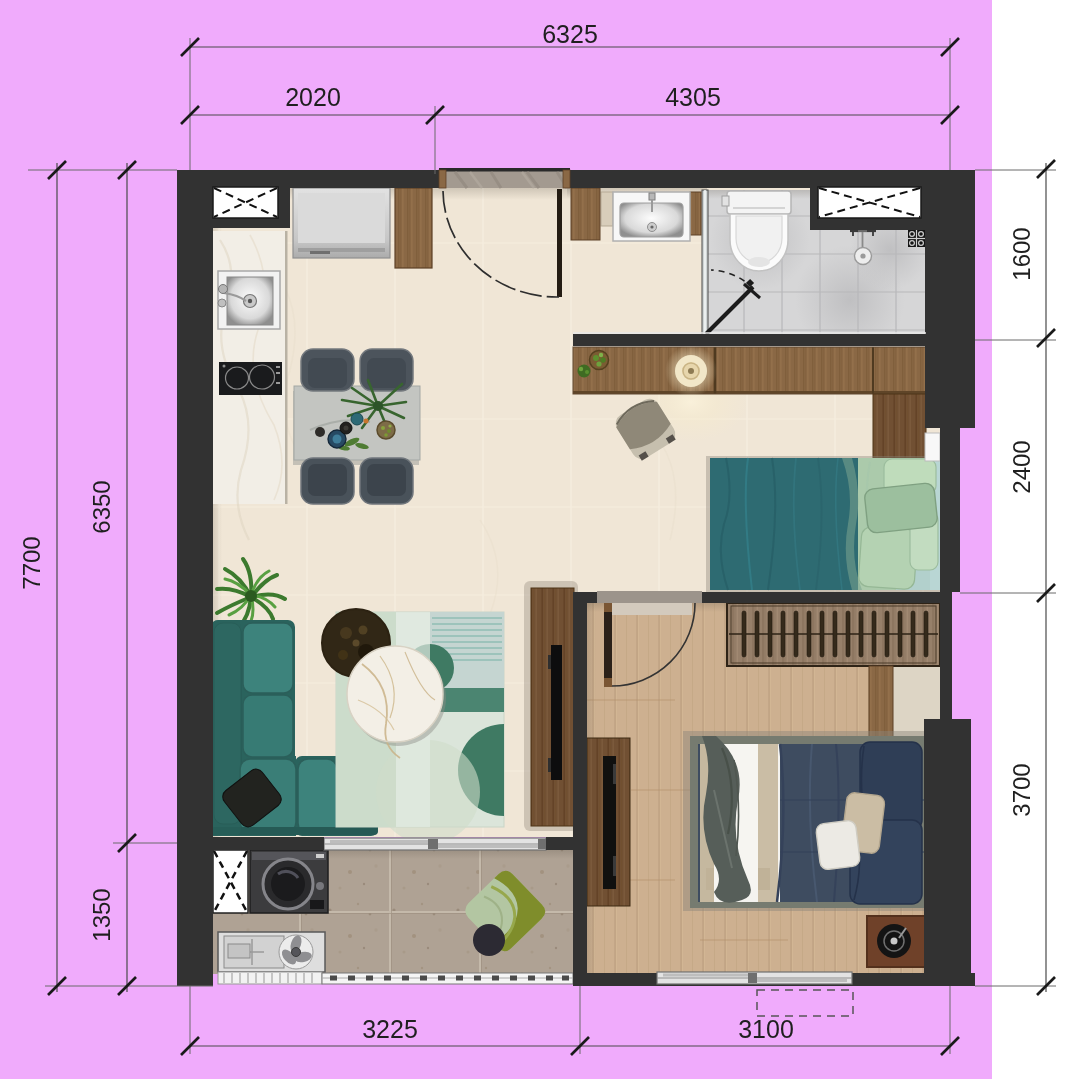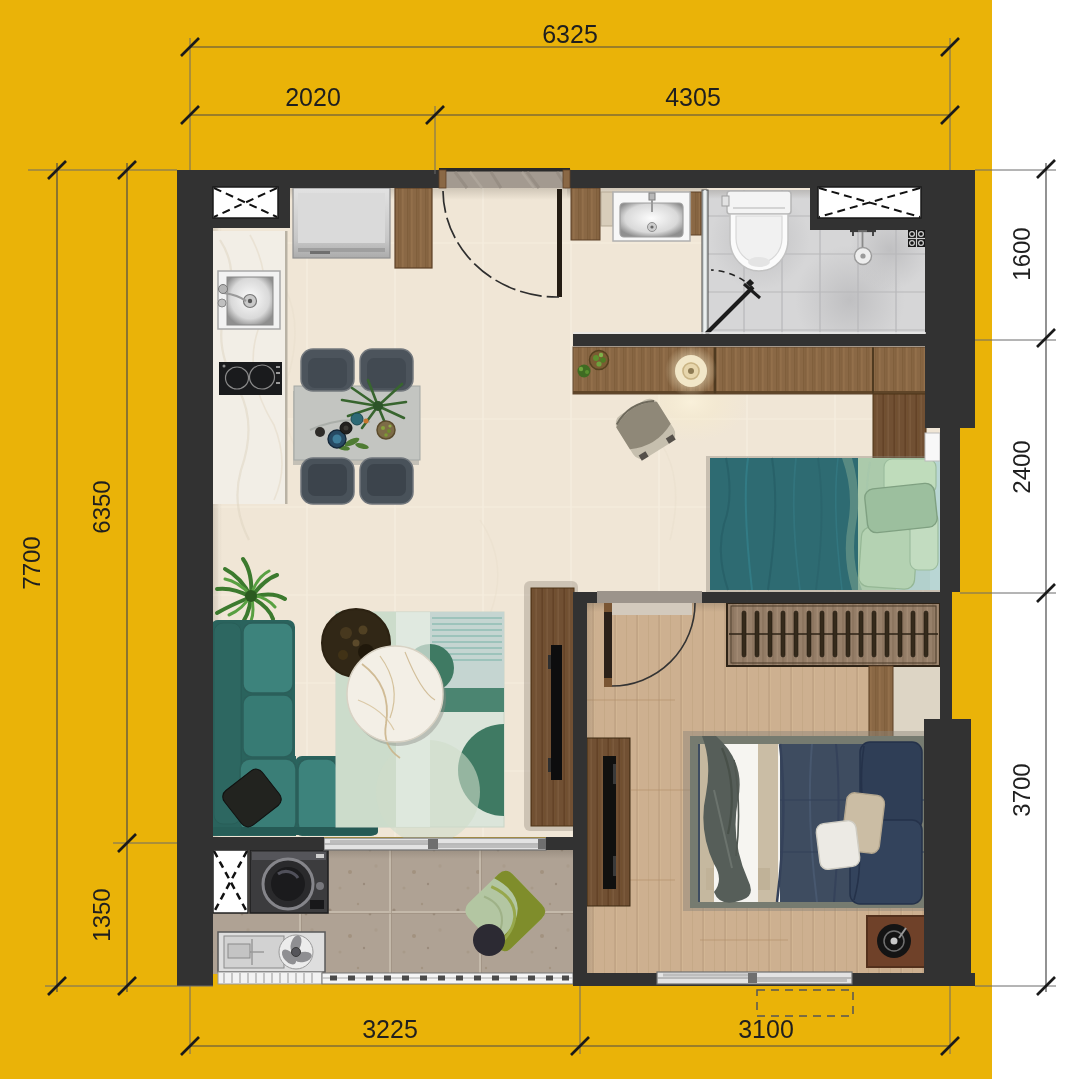--- a/index.html
+++ b/index.html
@@ -1,16 +1,16 @@
 <!DOCTYPE html>
 <html><head>
 <meta charset="utf-8">
 <style>
 html,body{margin:0;padding:0;background:#ffffff;}
-#plan{position:relative;width:992px;height:1079px;background:#eab308;font-family:"Liberation Sans",sans-serif;}
+#plan{position:relative;width:992px;height:1079px;background:#f0abfc;font-family:"Liberation Sans",sans-serif;}
 svg text{font-family:"Liberation Sans",sans-serif;fill:#1f1f1f;}
 </style>
 </head>
 <body>
 
 <div id="plan">
 <svg width="1080" height="1079" viewBox="0 0 1080 1079">
 <defs>
 <pattern id="wood1" width="9" height="60" patternUnits="userSpaceOnUse">
  <rect width="9" height="60" fill="#8a6845"></rect>

